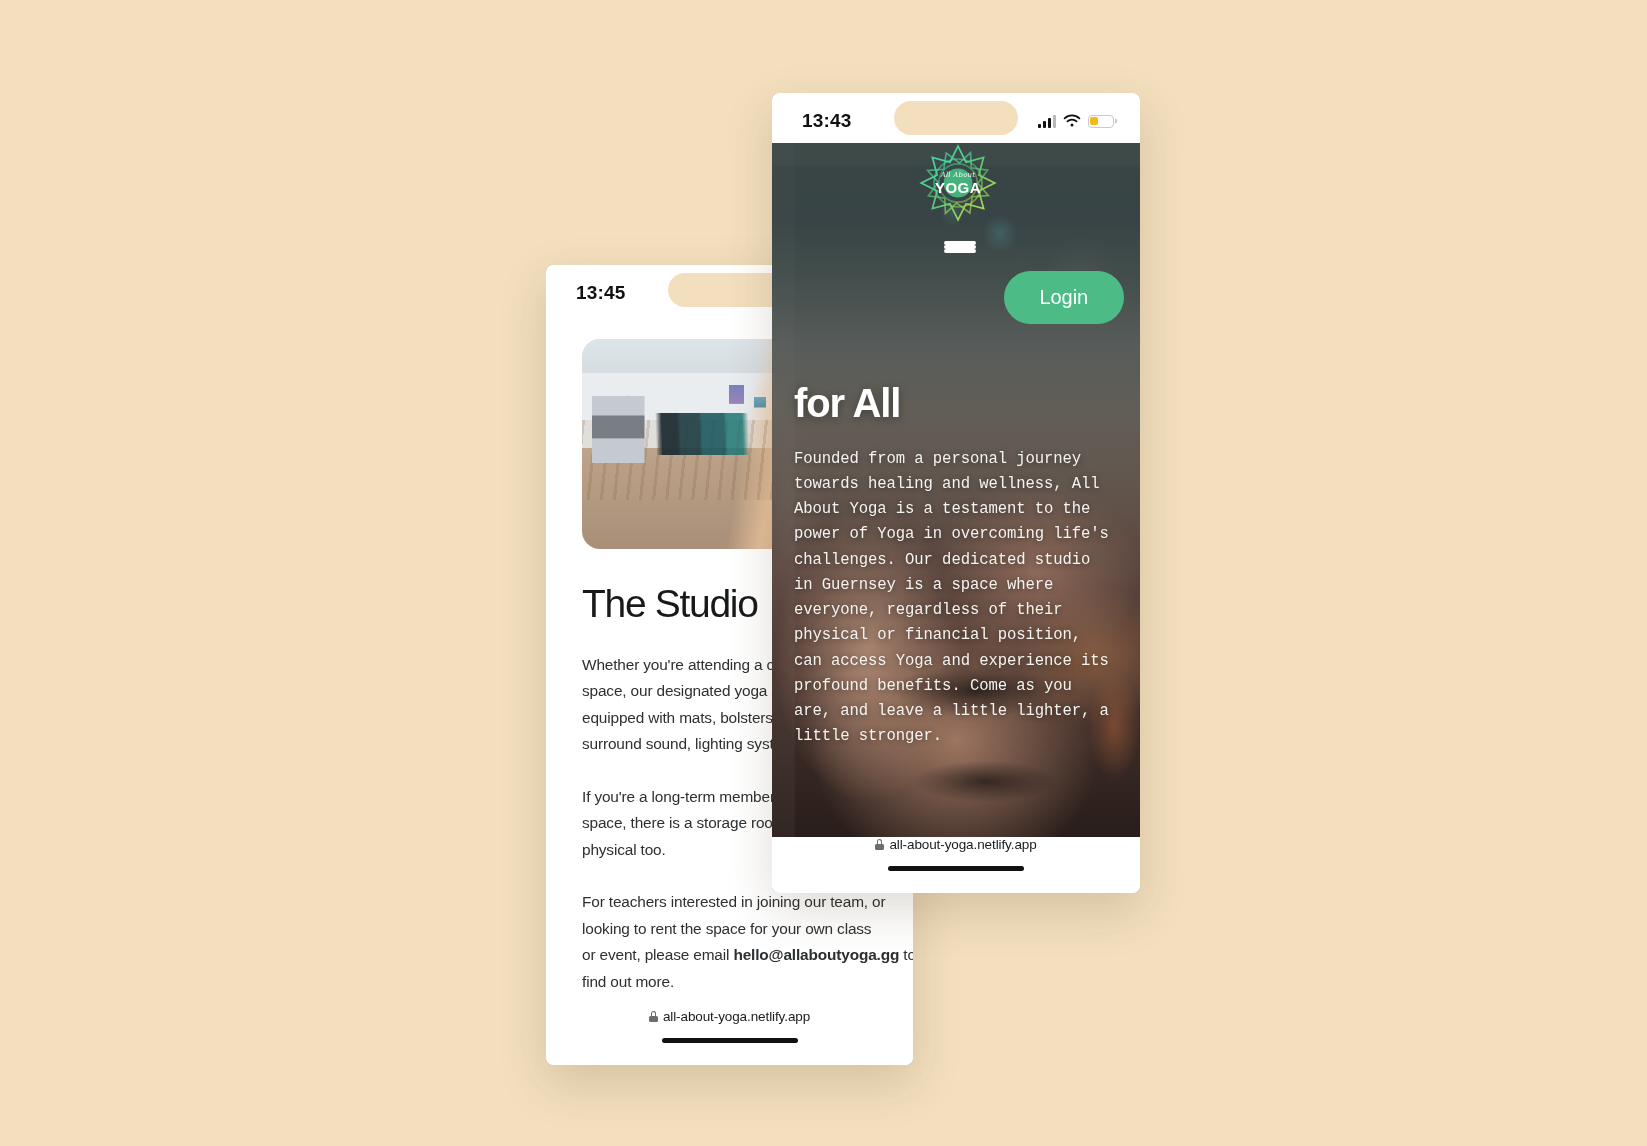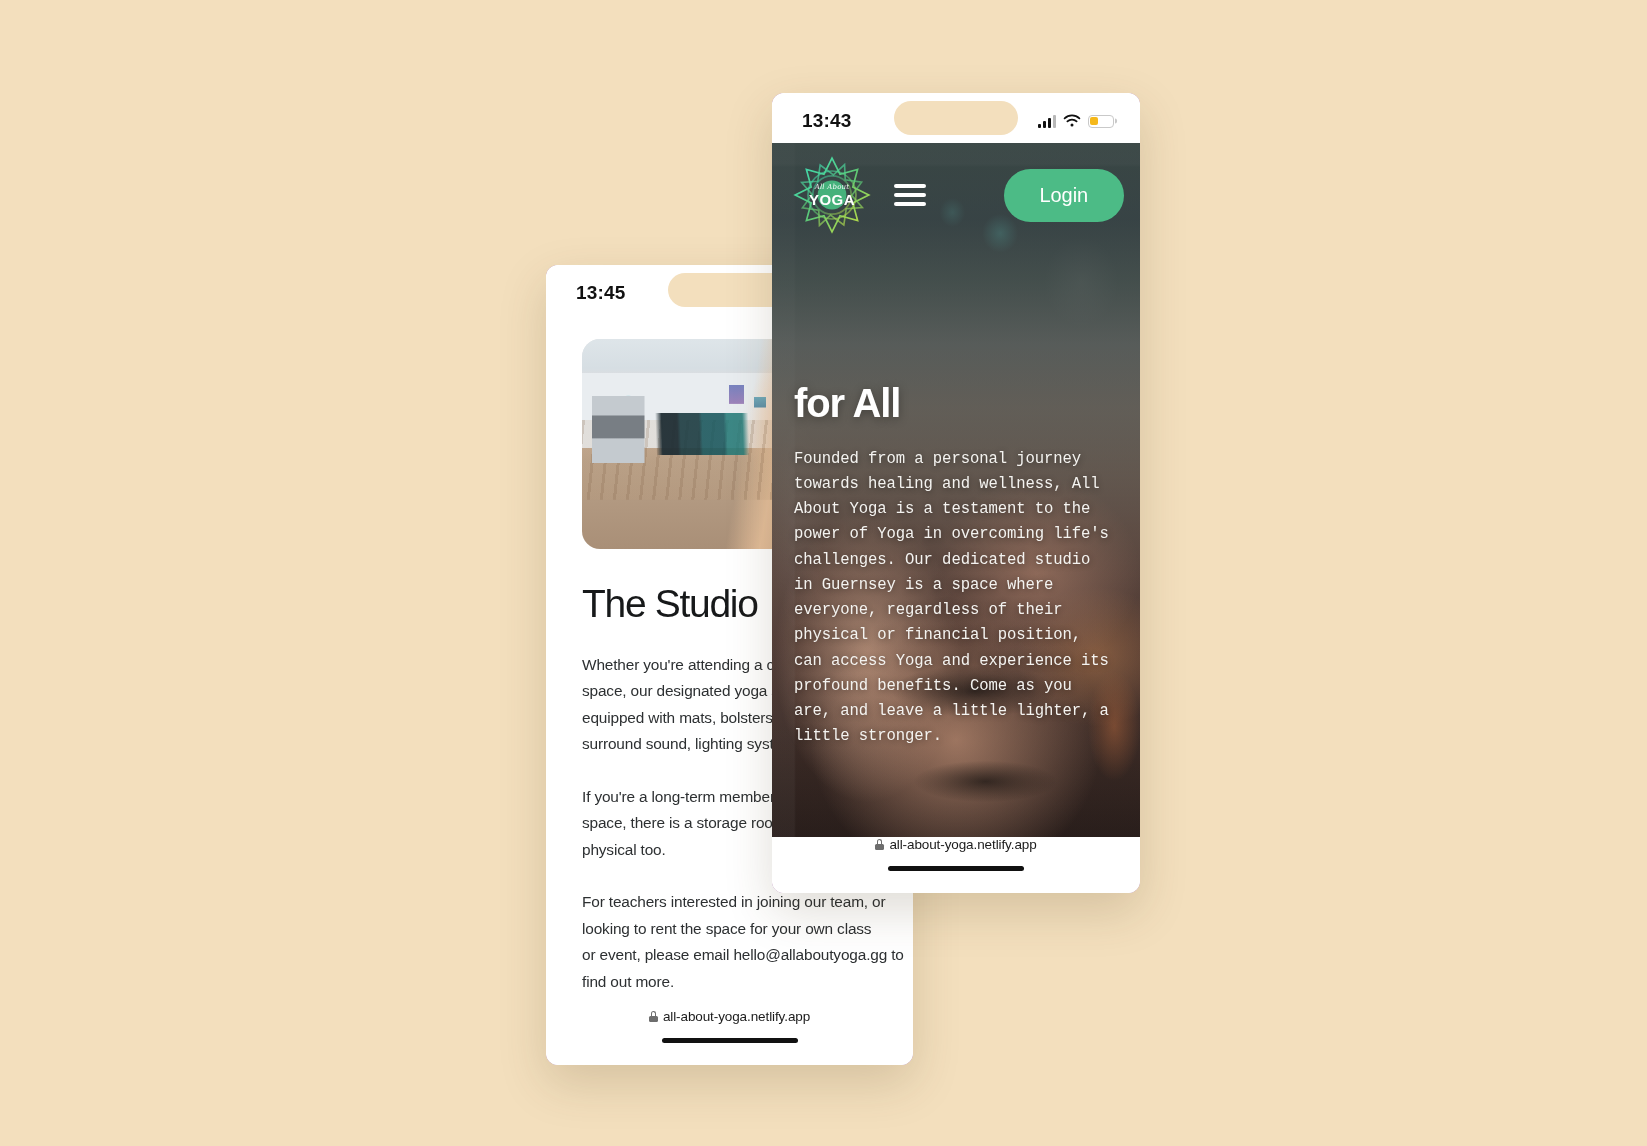--- a/index.html
+++ b/index.html
@@ -17,21 +17,21 @@
 
   .stage {
     position: absolute;
     inset: 0;
   }
 
   
   .phone {
     position: absolute;
     background: #701a75;
-    border-radius: 12px;
+    border-radius: 7px;
     overflow: hidden;
     box-shadow: 0 18px 48px rgba(80, 60, 25, 0.18);
   }
 
   
   #phone-back {
     left: 546px;
     top: 265px;
     width: 367px;
     height: 800px;
@@ -238,20 +238,21 @@
   .hero-nav {
     position: absolute;
     top: 0; left: 0; right: 0;
     height: 104px;
     display: flex;
     align-items: center;
     padding: 0 16px 0 20px;
     box-sizing: border-box;
     gap: 18px;
     z-index: 4;
+    flex-direction: column;
   }
 
   
   .logo {
     width: 80px; height: 80px;
     position: relative;
     flex: 0 0 80px;
   }
   .logo svg { display: block; width: 100%; height: 100%; }
   .logo-text {
@@ -396,21 +397,21 @@
     white-space: nowrap;
   }
   .studio-p {
     margin: 26px 22px 0 22px;
     font-size: 15.4px;
     line-height: 1.72;
     color: #2d3032;
     letter-spacing: -0.15px;
     white-space: nowrap;
   }
-  .studio-p b { font-weight: normal; }
+  .studio-p b { font-weight: bold; }
 </style>
 </head>
 <body>
 
 <div class="stage">
 
   <div class="phone" id="phone-back">
     <div class="screen">
 
       <div class="statusbar">

